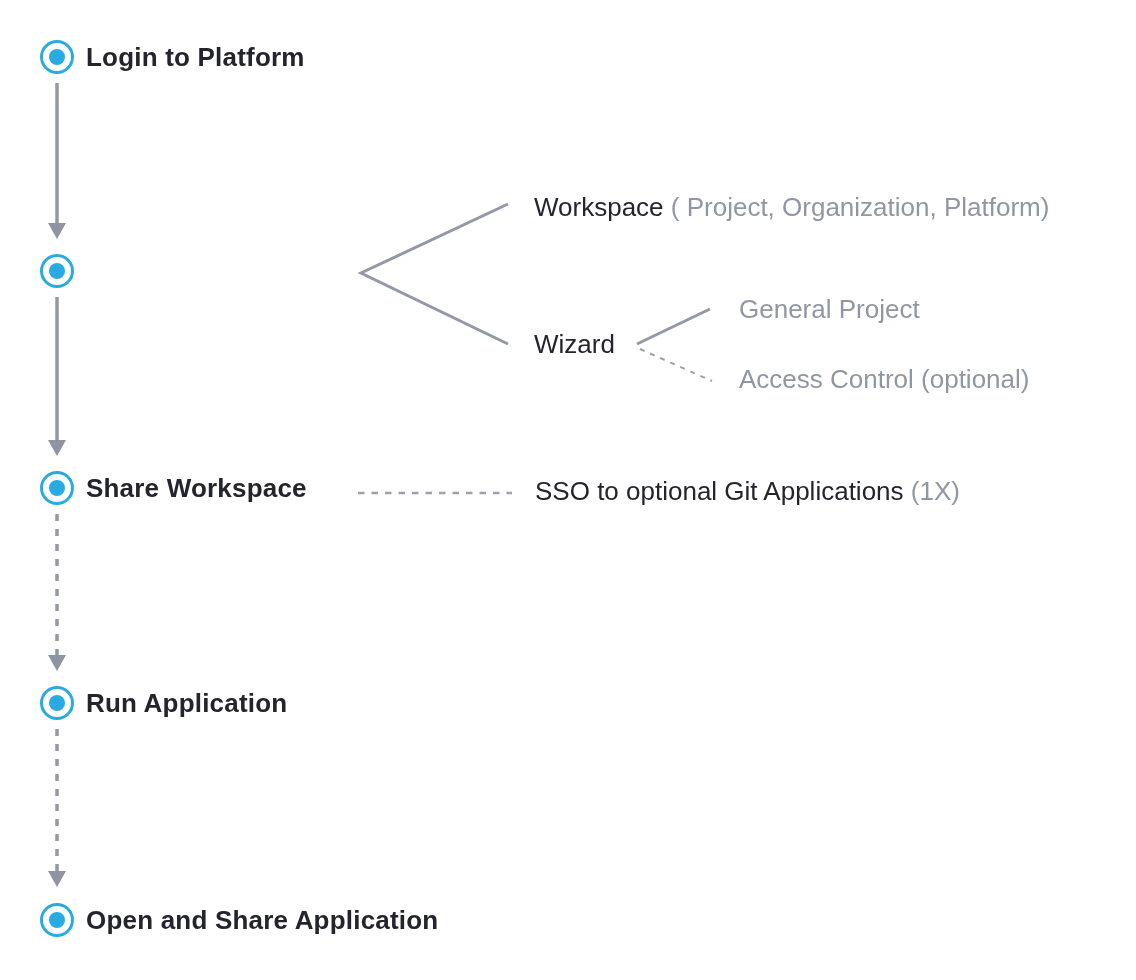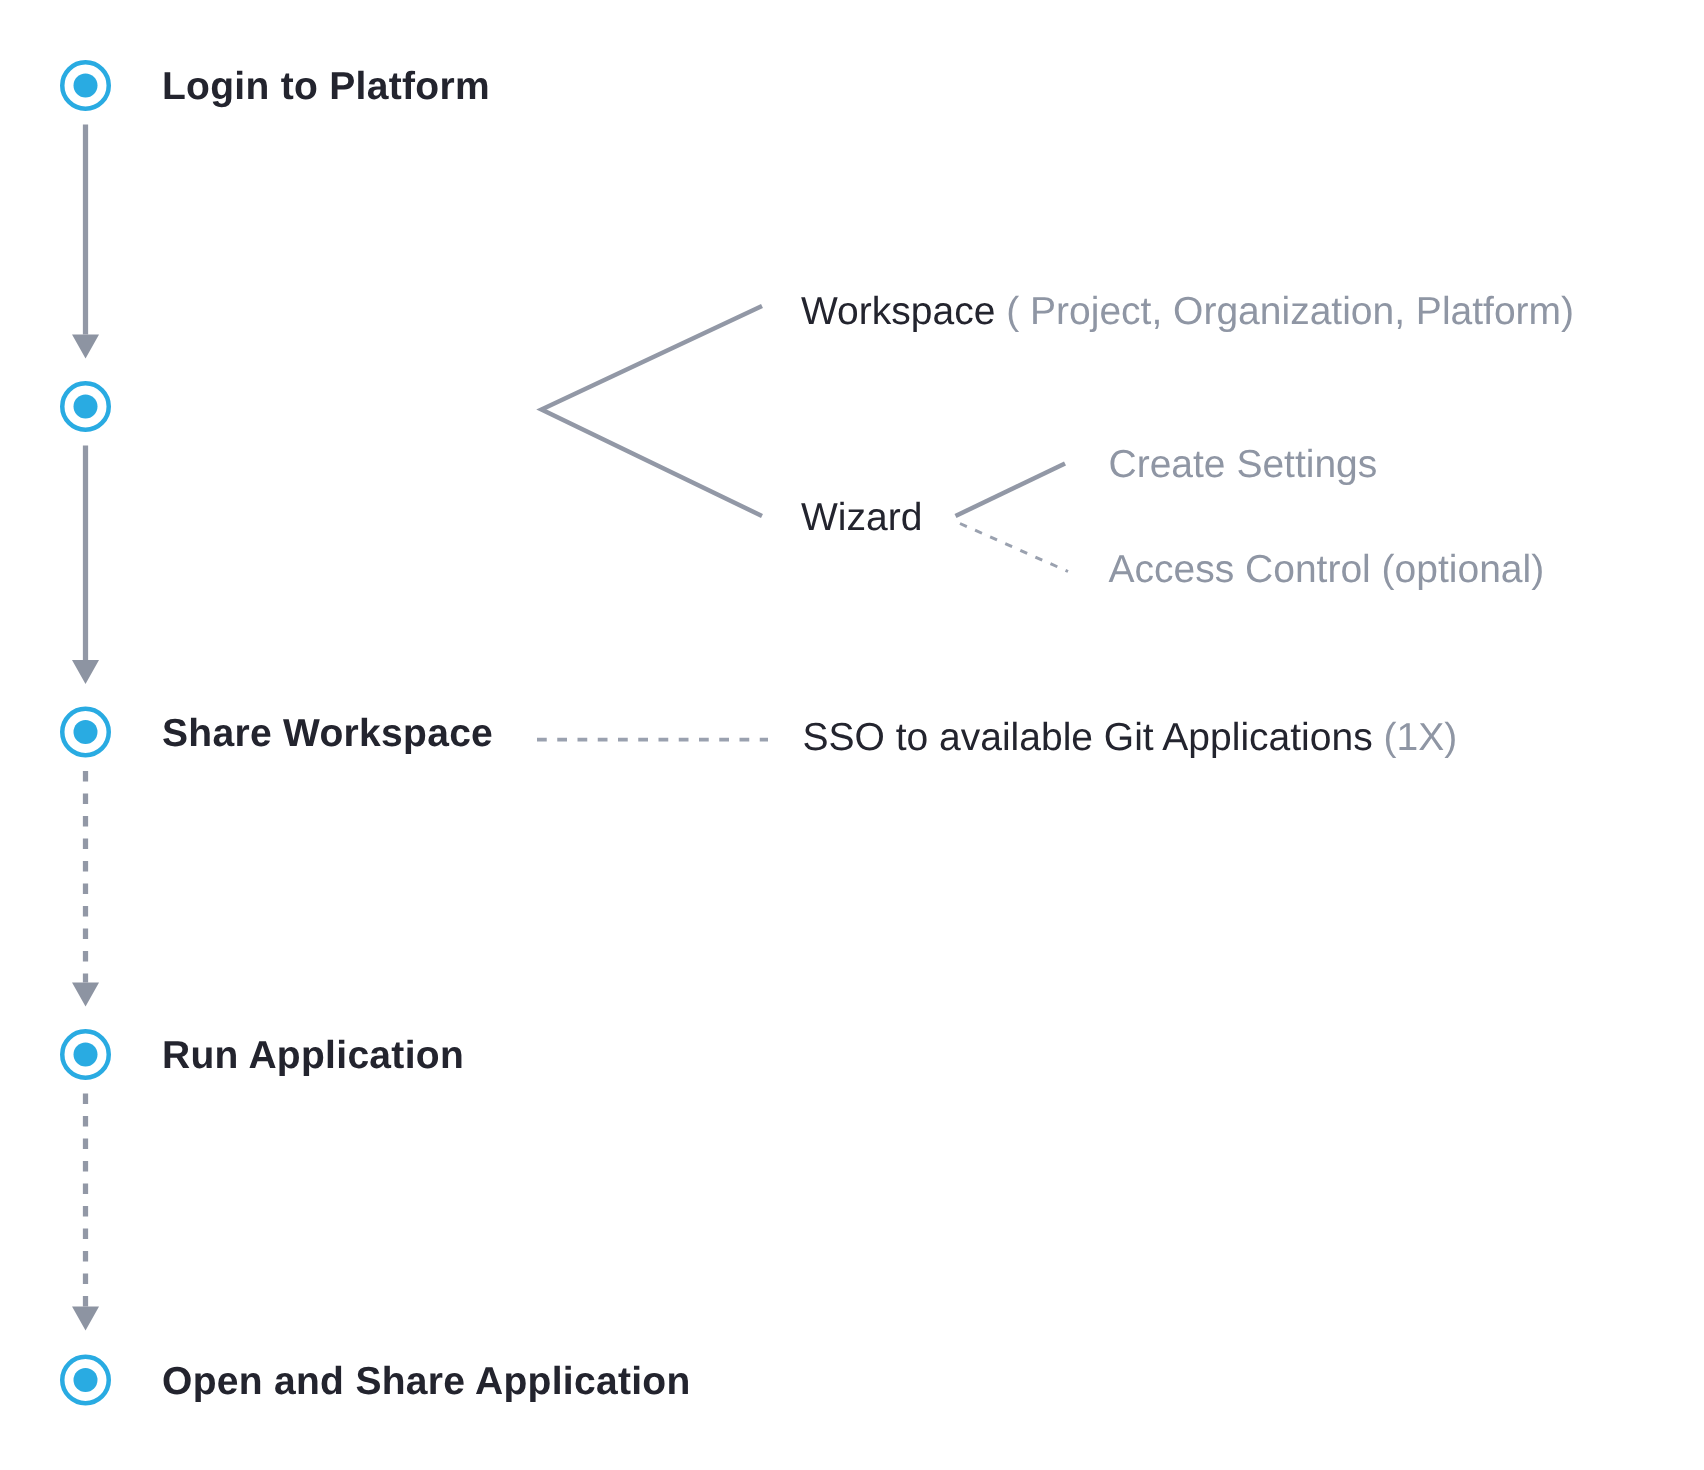--- a/index.html
+++ b/index.html
@@ -21,21 +21,21 @@
     position:absolute;
     left:0;top:0;
     width:1136px;height:980px;
   }
   .step{
     position:absolute;
     left:40px;
     height:34px;
     display:flex;
     align-items:center;
-    gap:34px;
+    gap:12px;
     white-space:nowrap;
   }
   .radio{
     width:34px;height:34px;
     box-sizing:border-box;
     border:3.5px solid var(--accent);
     border-radius:50%;
     position:relative;
     flex:none;
     background:#fff;
@@ -127,24 +127,24 @@
 
   <div class="annot" style="left:534px; top:208px">
     <span class="dark">Workspace</span><span class="gray"> ( Project, Organization, Platform)</span>
   </div>
 
   <div class="annot" style="left:534px; top:345px">
     <span class="dark">Wizard</span>
   </div>
 
   <div class="annot" style="left:739px; top:310px">
-    <span class="gray">Create Settings</span>
+    <span class="gray">General Project</span>
   </div>
 
   <div class="annot" style="left:739px; top:380px">
     <span class="gray">Access Control (optional)</span>
   </div>
 
   <div class="annot" style="left:535px; top:492px">
-    <span class="dark">SSO to available Git Applications</span><span class="gray"> (1X)</span>
+    <span class="dark">SSO to optional Git Applications</span><span class="gray"> (1X)</span>
   </div>
 
 </div>
 
 </body></html>

